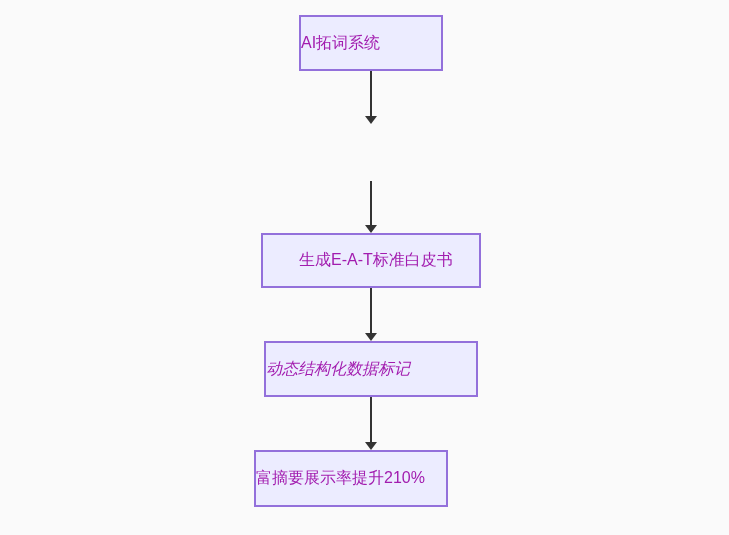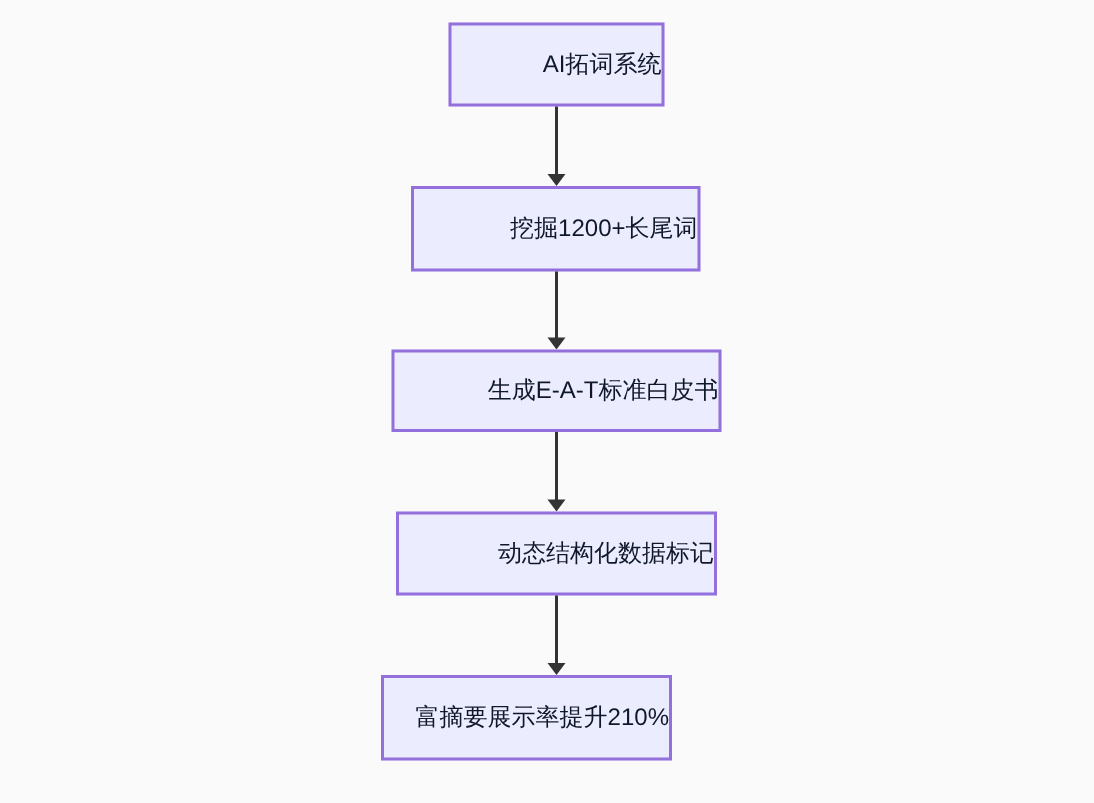--- a/index.html
+++ b/index.html
@@ -16,32 +16,32 @@
   .canvas {
     position: relative;
     width: 729px;
     height: 535px;
   }
   .node {
     position: absolute;
     box-sizing: border-box;
     background: #ECECFF;
     border: 2px solid #9370DB;
-    color: #0f172a;
+    color: #a21caf;
     font-size: 16px;
     display: flex;
     align-items: center;
-    justify-content: flex-end;
+    justify-content: flex-start;
     text-align: center;
     white-space: nowrap;
   }
   .node-0 { left: 299px; top: 15px;  width: 144px; height: 56px; }
   .node-1 { left: 274px; top: 124px; width: 193px; height: 57px; }
-  .node-2 { left: 261px; top: 233px; width: 220px; height: 55px; }
-  .node-3 { left: 264px; top: 341px; width: 214px; height: 56px; }
+  .node-2 { left: 261px; top: 233px; width: 220px; height: 55px; padding-left: 36px; }
+  .node-3 { left: 264px; top: 341px; width: 214px; height: 56px; font-style: italic; }
   .node-4 { left: 254px; top: 450px; width: 194px; height: 57px; }
 
   .arrow {
     position: absolute;
     left: 364px;
     width: 14px;
   }
   .arrow-0 { top: 71px;  height: 53px; }
   .arrow-1 { top: 181px; height: 52px; }
   .arrow-2 { top: 288px; height: 53px; }
@@ -72,23 +72,20 @@
 
   <div class="node node-0">
     <span>AI拓词系统</span>
   </div>
 
   <div class="arrow arrow-0">
     <div class="arrow-line"></div>
     <div class="arrow-head"></div>
   </div>
 
-  <div class="node node-1">
-    <span>挖掘1200+长尾词</span>
-  </div>
 
   <div class="arrow arrow-1">
     <div class="arrow-line"></div>
     <div class="arrow-head"></div>
   </div>
 
   <div class="node node-2">
     <span>生成E-A-T标准白皮书</span>
   </div>
 

